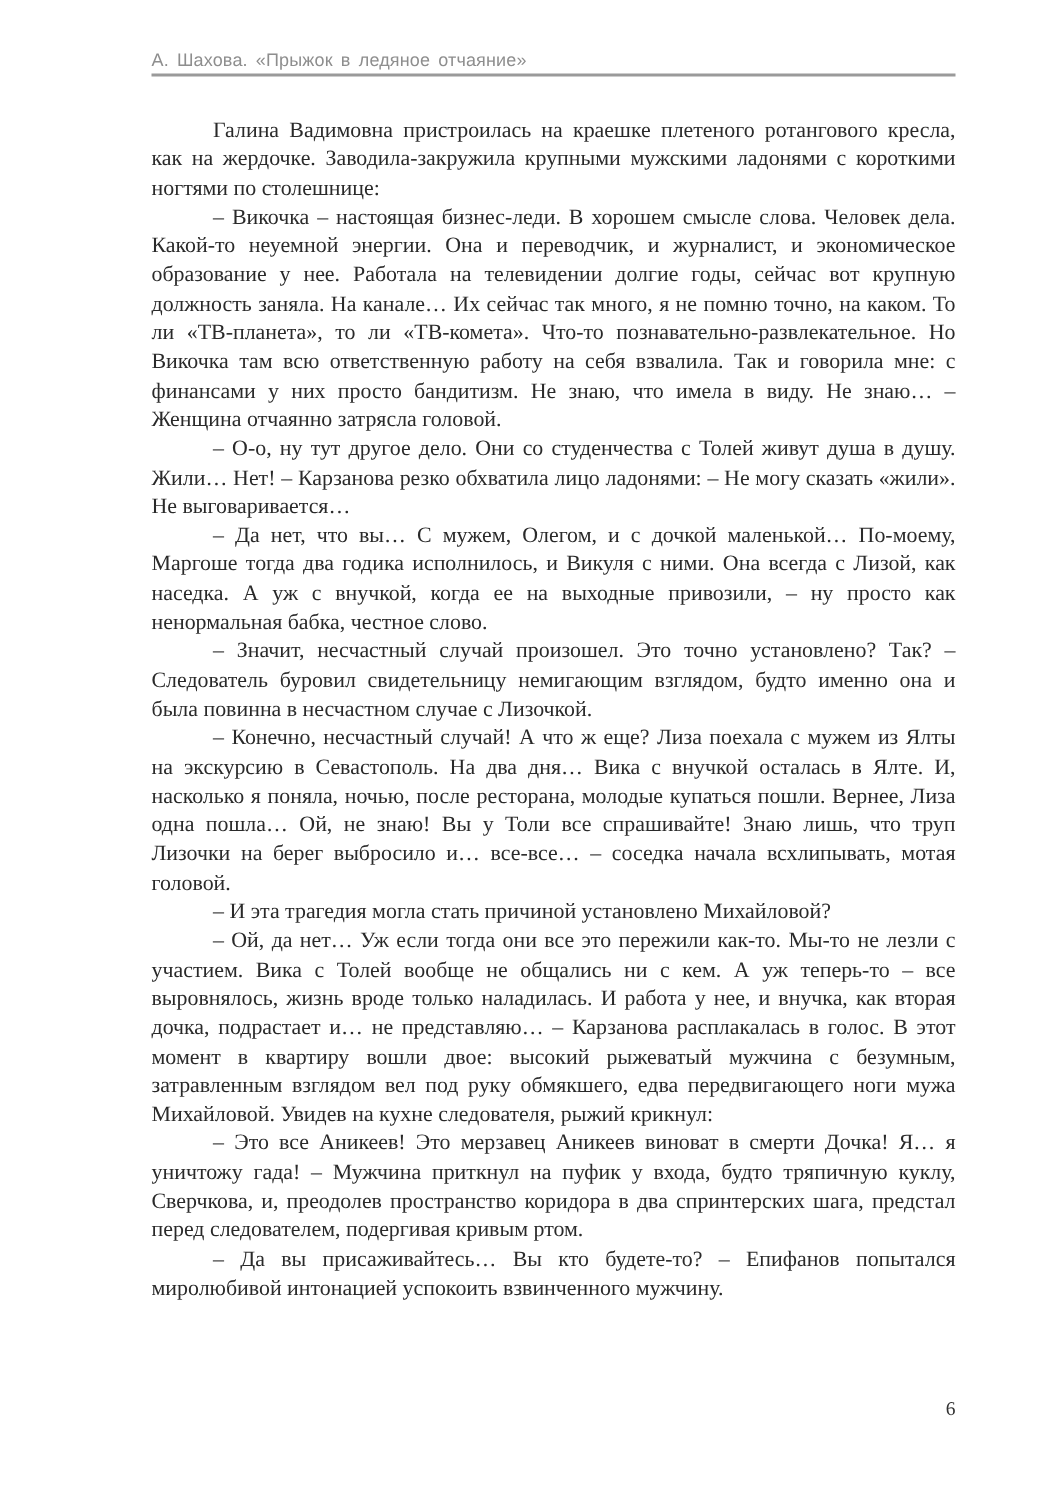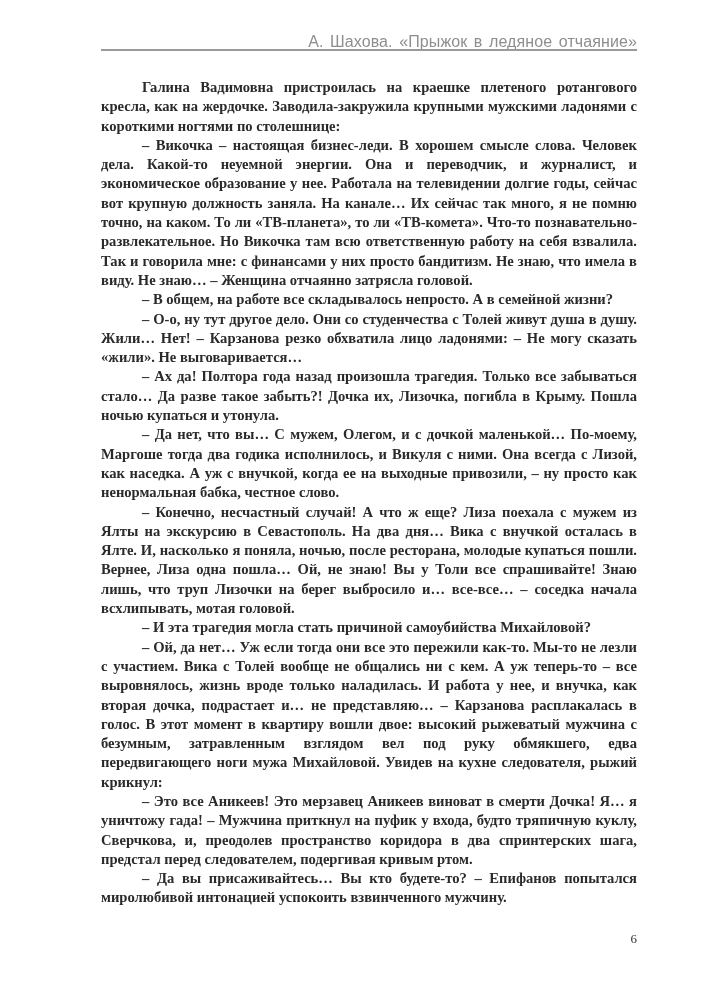--- a/index.html
+++ b/index.html
@@ -14,25 +14,24 @@
       overflow: hidden;
       font-family: "Liberation Serif", serif;
       color: #2a2a2a;
     }
     .running-header {
       position: absolute;
       left: 101px;
       top: 33px;
       width: 536px;
       font-family: "Liberation Sans", sans-serif;
-      font-size: 16px;
+      font-size: 12px;
       color: #8e8e8e;
       letter-spacing: 0.1px;
       word-spacing: 2px;
-      text-align: right;
     }
     .header-rule {
       position: absolute;
       left: 101px;
       top: 49px;
       width: 536px;
       height: 0;
       border-top: 2px solid #9a9a9a;
     }
     .body-text {
@@ -41,46 +40,44 @@
       top: 78px;
       width: 536px;
       font-size: 14.6px;
       line-height: 19.3px;
       text-align: justify;
       hyphens: manual;
     }
     .body-text p {
       margin: 0;
       text-indent: 41px;
-      font-weight: bold;
     }
     .page-number {
       position: absolute;
       left: 620px;
       top: 931px;
       width: 17px;
       text-align: right;
       font-size: 13px;
       color: #333333;
     }
   </style>
 </head>
 <body>
 
 <div class="running-header">А.  Шахова.  «Прыжок в ледяное отчаяние»</div>
 <div class="header-rule"></div>
 
 <div class="body-text">
   <p>Галина Вадимовна пристроилась на краешке плетеного ротангового кресла, как на жердочке. Заводила-закружила крупными мужскими ладонями с короткими ногтями по сто­лешнице:</p>
   <p>– Викочка – настоящая бизнес-леди. В хорошем смысле слова. Человек дела. Какой-то неуемной энергии. Она и переводчик, и журналист, и экономическое образование у нее. Работала на телевидении долгие годы, сейчас вот крупную должность заняла. На канале… Их сейчас так много, я не помню точно, на каком. То ли «ТВ-планета», то ли «ТВ-комета». Что-то познавательно-развлекательное. Но Викочка там всю ответственную работу на себя взвалила. Так и говорила мне: с финансами у них просто бандитизм. Не знаю, что имела в виду. Не знаю… – Женщина отчаянно затрясла головой.</p>
-  <p>– В общем, на работе все складывалось непросто. А в семейной жизни?</p>
   <p>– О-о, ну тут другое дело. Они со студенчества с Толей живут душа в душу. Жили… Нет! – Карзанова резко обхватила лицо ладонями: – Не могу сказать «жили». Не выговари­вается…</p>
-  <p>– Ах да! Полтора года назад произошла трагедия. Только все забываться стало… Да разве такое забыть?! Дочка их, Лизочка, погибла в Крыму. Пошла ночью купаться и утонула.</p>
   <p>– Да нет, что вы… С мужем, Олегом, и с дочкой маленькой… По-моему, Маргоше тогда два годика исполнилось, и Викуля с ними. Она всегда с Лизой, как наседка. А уж с внучкой, когда ее на выходные привозили, – ну просто как ненормальная бабка, честное слово.</p>
+  <p>– Значит, несчастный случай произошел. Это точно установлено? Так? – Следователь буровил свидетельницу немигающим взглядом, будто именно она и была повинна в несчаст­ном случае с Лизочкой.</p>
   <p>– Конечно, несчастный случай! А что ж еще? Лиза поехала с мужем из Ялты на экс­курсию в Севастополь. На два дня… Вика с внучкой осталась в Ялте. И, насколько я поняла, ночью, после ресторана, молодые купаться пошли. Вернее, Лиза одна пошла… Ой, не знаю! Вы у Толи все спрашивайте! Знаю лишь, что труп Лизочки на берег выбросило и… все-все… – соседка начала всхлипывать, мотая головой.</p>
-  <p>– И эта трагедия могла стать причиной самоубийства Михайловой?</p>
+  <p>– И эта трагедия могла стать причиной установлено Михайловой?</p>
   <p>– Ой, да нет… Уж если тогда они все это пережили как-то. Мы-то не лезли с уча­стием. Вика с Толей вообще не общались ни с кем. А уж теперь-то – все выровнялось, жизнь вроде только наладилась. И работа у нее, и внучка, как вторая дочка, подрастает и… не пред­ставляю… – Карзанова расплакалась в голос. В этот момент в квартиру вошли двое: высо­кий рыжеватый мужчина с безумным, затравленным взглядом вел под руку обмякшего, едва передвигающего ноги мужа Михайловой. Увидев на кухне следователя, рыжий крикнул:</p>
   <p>– Это все Аникеев! Это мерзавец Аникеев виноват в смерти Дочка! Я… я уничтожу гада! – Мужчина приткнул на пуфик у входа, будто тряпичную куклу, Сверчкова, и, преодо­лев пространство коридора в два спринтерских шага, предстал перед следователем, подер­гивая кривым ртом.</p>
   <p>– Да вы присаживайтесь… Вы кто будете-то? – Епифанов попытался миролюбивой интонацией успокоить взвинченного мужчину.</p>
 
 </div>
 
 <div class="page-number">6</div>
 
 </body></html>

